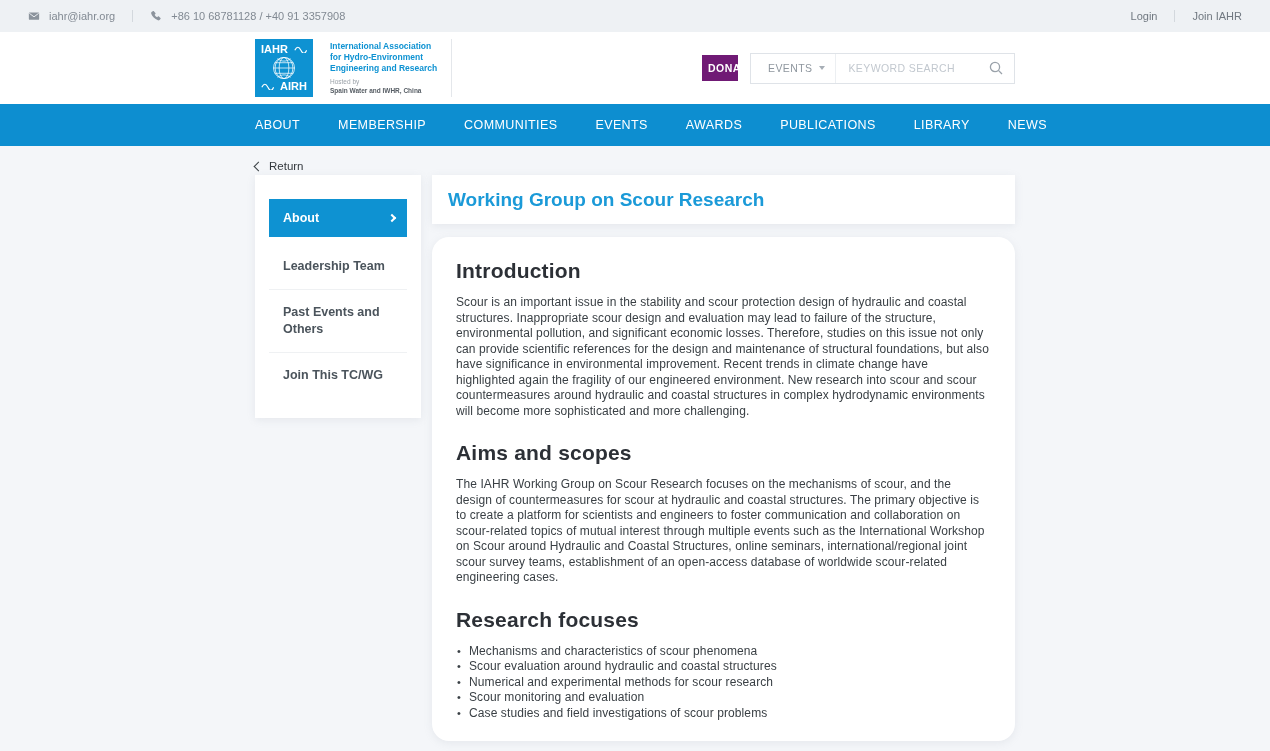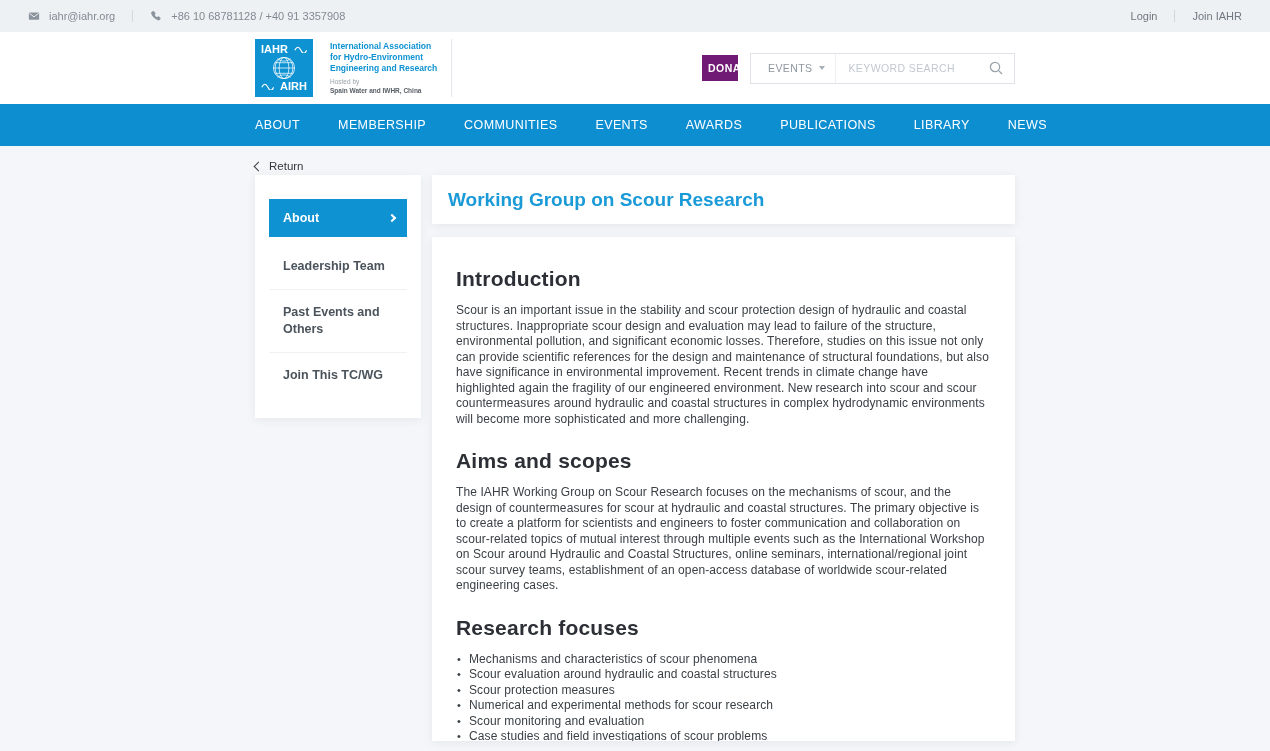--- a/index.html
+++ b/index.html
@@ -86,21 +86,21 @@
   .side-item {
     font-size:12.5px; font-weight:bold; color:#4b545c; padding:14px 10px 14px 14px;
     cursor:pointer; line-height:1.35;
   }
   .side-item + .side-item { border-top:1px solid #eff1f3; }
   .side-gap { height:7px; }
 
   .main-col { flex:1; display:flex; flex-direction:column; height:100%; }
   .title-card { height:49px; display:flex; align-items:center; padding:0 16px; flex:none; }
   .page-title { font-size:19px; font-weight:bold; color:#1b9ad8; margin:0; }
-  .content-card { flex:1; margin-top:13px; padding:30px 26px 30px 24px; overflow:hidden; }
+  .content-card { flex:1; margin-top:13px; padding:22px 26px 30px 24px; overflow:hidden;border-radius:17px; }
 
   .sec-h { font-size:21px; font-weight:bold; color:#2c3036; margin:22px 0 12px; letter-spacing:.2px; }
   .sec-h.first { margin-top:0; }
   .sec-p { font-size:12px; line-height:15.5px; color:#3a4045; margin:0; letter-spacing:.1px; }
   .sec-ul { margin:0; padding:0; list-style:none; }
   .sec-ul li { font-size:12px; line-height:15.5px; color:#3a4045; padding-left:13px; position:relative; letter-spacing:.1px; }
   .sec-ul li::before { content:"•"; position:absolute; left:1px; top:0; color:#3a4045; font-size:11px; }
 </style>
 </head>
 <body>
@@ -232,21 +232,20 @@
       <h2 class="sec-h first">Introduction</h2>
       <p class="sec-p">Scour is an important issue in the stability and scour protection design of hydraulic and coastal structures. Inappropriate scour design and evaluation may lead to failure of the structure, environmental pollution, and significant economic losses. Therefore, studies on this issue not only can provide scientific references for the design and maintenance of structural foundations, but also have significance in environmental improvement. Recent trends in climate change have highlighted again the fragility of our engineered environment. New research into scour and scour countermeasures around hydraulic and coastal structures in complex hydrodynamic environments will become more sophisticated and more challenging.</p>
 
       <h2 class="sec-h">Aims and scopes</h2>
       <p class="sec-p">The IAHR Working Group on Scour Research focuses on the mechanisms of scour, and the design of countermeasures for scour at hydraulic and coastal structures. The primary objective is to create a platform for scientists and engineers to foster communication and collaboration on scour-related topics of mutual interest through multiple events such as the International Workshop on Scour around Hydraulic and Coastal Structures, online seminars, international/regional joint scour survey teams, establishment of an open-access database of worldwide scour-related engineering cases.</p>
 
       <h2 class="sec-h">Research focuses</h2>
       <ul class="sec-ul">
         <li>Mechanisms and characteristics of scour phenomena</li>
         <li>Scour evaluation around hydraulic and coastal structures</li>
-        <li>Scour protection measures</li>
         <li>Numerical and experimental methods for scour research</li>
         <li>Scour monitoring and evaluation</li>
         <li>Case studies and field investigations of scour problems</li>
       </ul>
     </div>
   </div>
 
 </div>
 
 </body></html>

